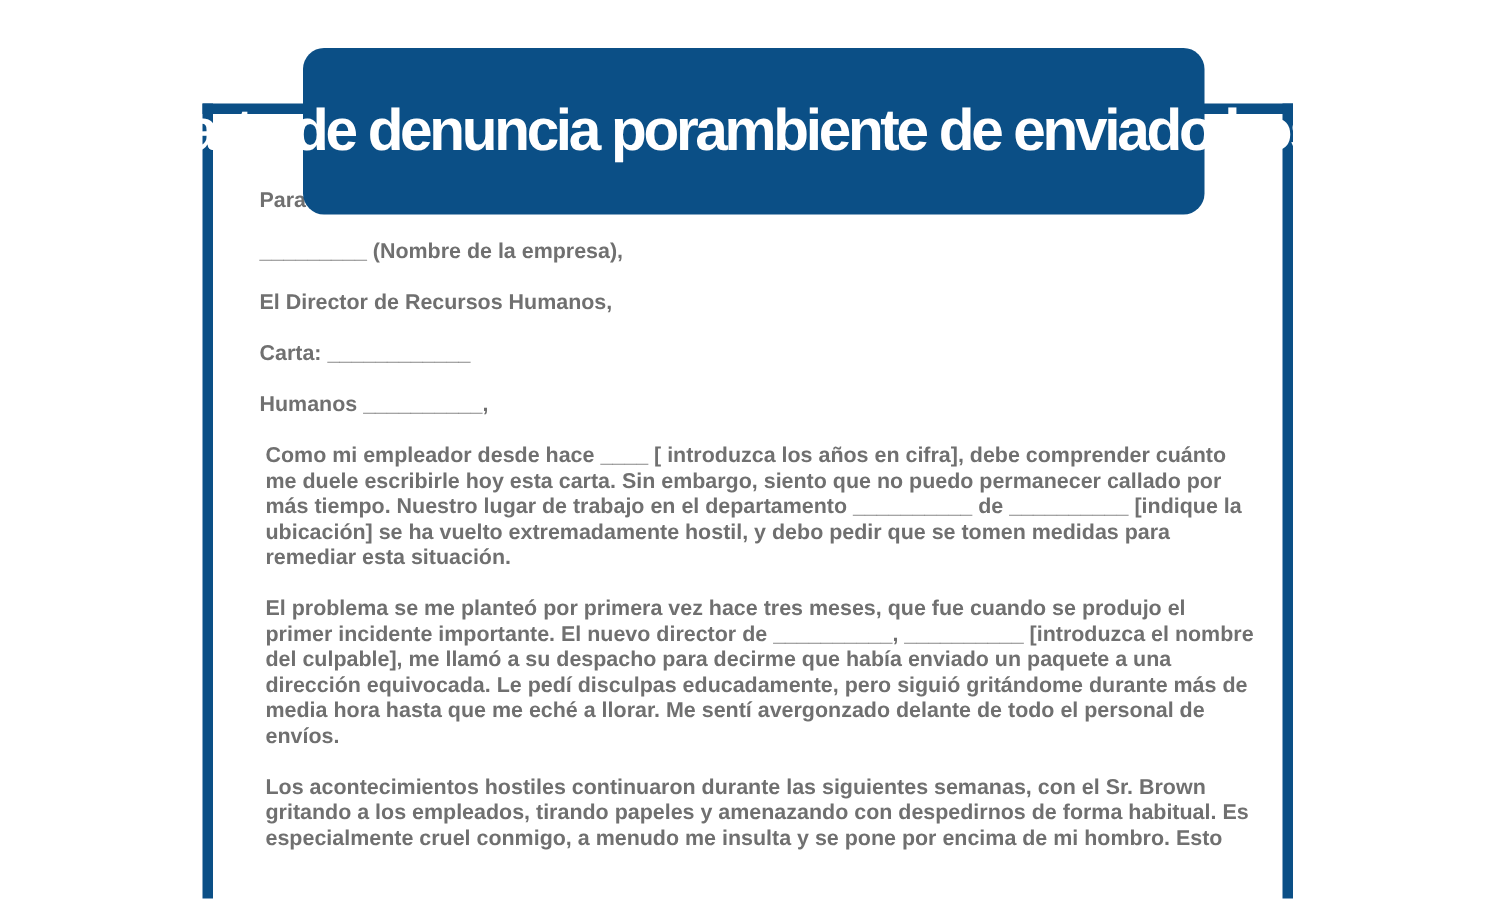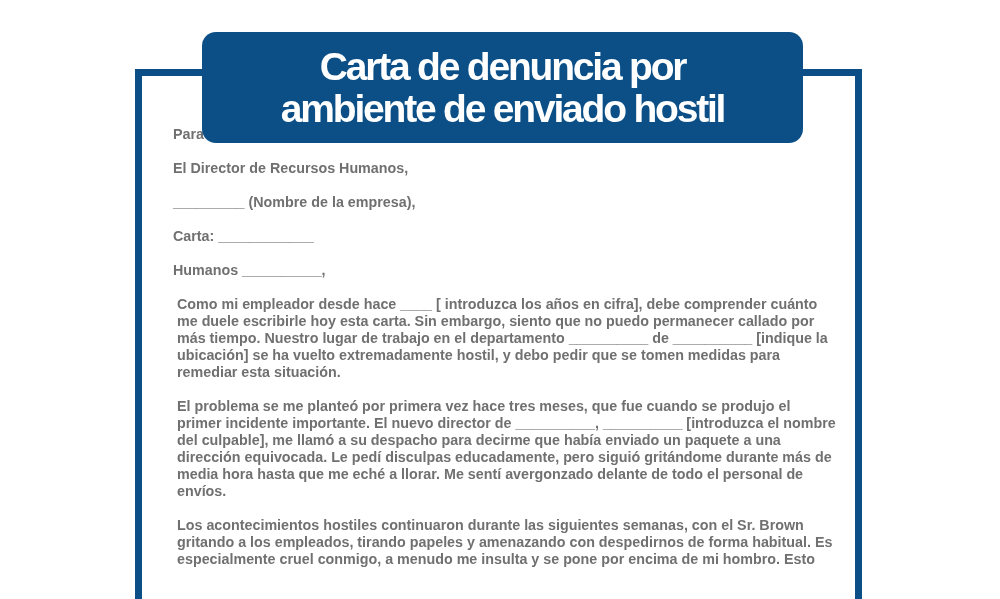--- a/index.html
+++ b/index.html
@@ -28,21 +28,20 @@
     .banner {
       position: absolute;
       left: 202px;
       top: 32px;
       width: 601px;
       height: 111px;
       background: #0b4f86;
       border-radius: 14px;
       z-index: 5;
       display: flex;
-      flex-direction: column;
       align-items: center;
       justify-content: center;
     }
     .banner-line {
       color: #ffffff;
       font-family: "Liberation Sans", "DejaVu Sans", sans-serif;
       font-weight: 700;
       font-size: 39px;
       line-height: 42px;
       letter-spacing: -2.2px;
@@ -71,20 +70,20 @@
 
 <div class="frame"></div>
 
 <div class="banner">
   <div class="banner-line">Carta de denuncia por</div>
   <div class="banner-line">ambiente de enviado hostil</div>
 </div>
 
 <div class="letter">
   <p class="short">Para</p>
+  <p class="short">_________ (Nombre de la empresa),</p>
   <p class="short">El Director de Recursos Humanos,</p>
-  <p class="short">_________ (Nombre de la empresa),</p>
   <p class="short">Carta: ____________</p>
   <p class="short">Humanos __________,</p>
   <p>Como mi empleador desde hace ____ [ introduzca los años en cifra], debe comprender cuánto me duele escribirle hoy esta carta. Sin embargo, siento que no puedo permanecer callado por más tiempo. Nuestro lugar de trabajo en el departamento __________ de __________ [indique la ubicación] se ha vuelto extremadamente hostil, y debo pedir que se tomen medidas para remediar esta situación.</p>
   <p>El problema se me planteó por primera vez hace tres meses, que fue cuando se produjo el primer incidente importante. El nuevo director de __________, __________ [introduzca el nombre del culpable], me llamó a su despacho para decirme que había enviado un paquete a una dirección equivocada. Le pedí disculpas educadamente, pero siguió gritándome durante más de media hora hasta que me eché a llorar. Me sentí avergonzado delante de todo el personal de envíos.</p>
   <p>Los acontecimientos hostiles continuaron durante las siguientes semanas, con el Sr. Brown gritando a los empleados, tirando papeles y amenazando con despedirnos de forma habitual. Es especialmente cruel conmigo, a menudo me insulta y se pone por encima de mi hombro. Esto</p>
 </div>
 
 </body></html>

